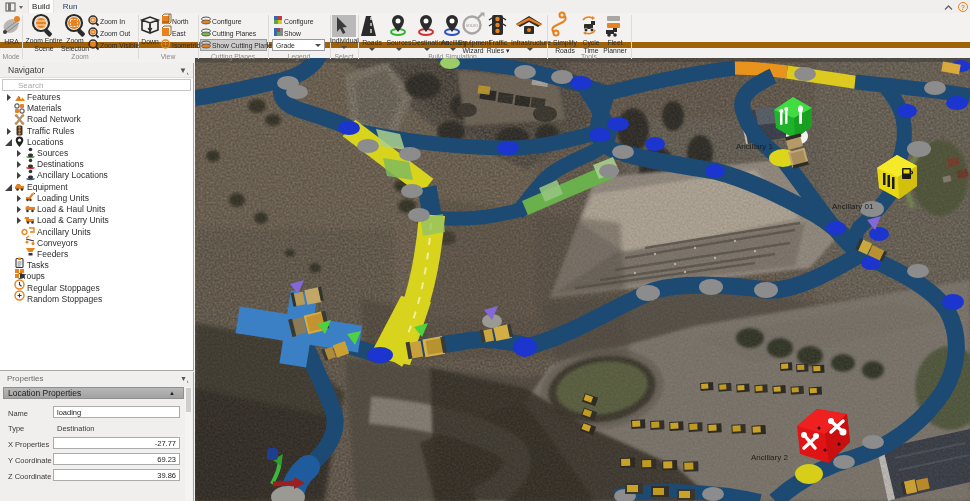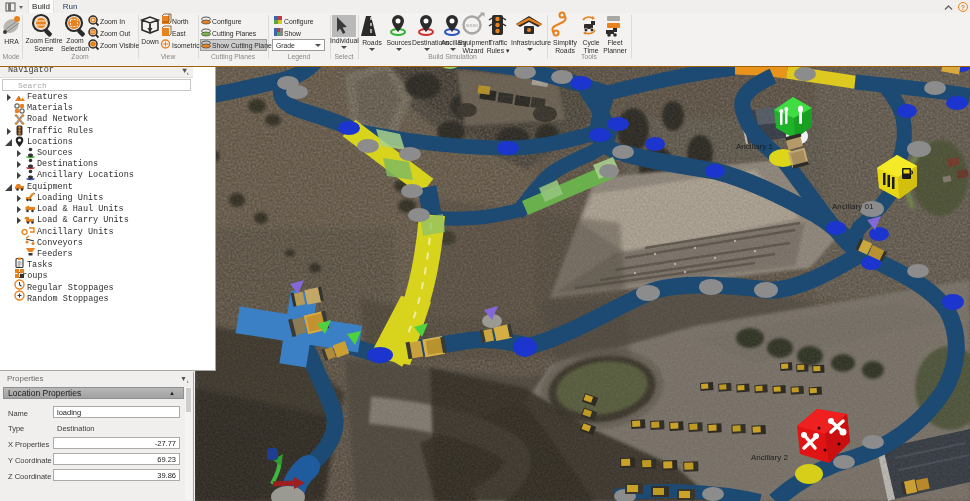--- a/index.html
+++ b/index.html
@@ -1,32 +1,32 @@
 <!DOCTYPE html>
 <html><head>
 <meta charset="utf-8">
 <style>
 * { margin:0; padding:0; box-sizing:border-box; }
 html,body { width:970px; height:501px; overflow:hidden; font-family:"Liberation Sans", sans-serif; background:#f2f1ef;}
 #app { position:relative; width:970px; height:501px; }
 
-#ribbon { position:absolute; left:0; top:0; width:970px; height:67px; background:#f3f2f0; border-bottom:1px solid #a16207; z-index:5;}
+#ribbon { position:absolute; left:0; top:0; width:970px; height:48px; background:#f3f2f0; border-bottom:6px solid #a16207; z-index:5;}
 #tabbar { position:absolute; left:0; top:0; width:970px; height:13px; background:#f0efed; }
 .tab { position:absolute; top:0; height:13px; font-size:8px; color:#444; text-align:center; line-height:13px;}
 #tab-build { left:28px; width:26px; background:#fbfbfa; color:#222; border-left:1px solid #e4e2df; border-right:1px solid #e4e2df;}
 #tab-run { left:59px; width:22px; color:#17365d; }
 #appicon { position:absolute; left:5px; top:2px; width:22px; height:10px;}
 .grp-label { position:absolute; top:52px; height:10px; font-size:6.8px; color:#8a8885; text-align:center; line-height:10px; white-space:nowrap;}
 .gsep { position:absolute; top:15px; height:44px; width:1px; background:#dddbd8; }
 .btxt { position:absolute; font-size:6.8px; color:#2b2b2b; text-align:center; line-height:7.5px; white-space:nowrap;}
 .stxt { position:absolute; font-size:6.8px; color:#2b2b2b; line-height:11px; white-space:nowrap;}
 .caret { position:absolute; width:0; height:0; border-left:3px solid transparent; border-right:3px solid transparent; border-top:3px solid #4a4a4a;}
 #ribicons { position:absolute; left:0; top:0; }
 
-#navigator { position:absolute; left:0; top:63px; width:216px; height:308px; background:#fff; border-right:1px solid #a9a7a3; border-bottom:1px solid #a9a7a3; z-index:4;font-family:Liberation Mono, monospace;}
+#navigator { position:absolute; left:0; top:63px; width:194px; height:308px; background:#fff; border-right:1px solid #a9a7a3; border-bottom:1px solid #a9a7a3; z-index:4;}
 #nav-title { position:absolute; left:0; top:0; width:193px; height:15px; background:#f0efed; border-bottom:1px solid #e0dedb; font-size:8.5px; color:#3c3c3c; line-height:15px; padding-left:8px;}
 #nav-search { position:absolute; left:2px; top:16px; width:189px; height:12px; border:1px solid #c6c6c6; background:#fff; font-size:8px; color:#a8a8a8; line-height:11px; padding-left:15px;}
 #tree { position:absolute; left:0; top:29px; width:193px; }
 .trow { position:absolute; height:11px; font-size:8.5px; color:#2e2e2e; line-height:11px; white-space:nowrap;}
 
 #props { position:absolute; left:0; top:372px; width:194px; height:129px; background:#f0efed; border-right:1px solid #a9a7a3; z-index:4;}
 #props-title { position:absolute; left:0; top:0; width:193px; height:14px; font-size:8px; color:#6b6b6b; line-height:14px; padding-left:7px;}
 #lp-head { position:absolute; left:3px; top:15px; width:181px; height:12px; background:linear-gradient(#b7b7b7,#a2a2a2); border:1px solid #8f8f8f; font-size:8.5px; color:#1d1d1d; line-height:11px; padding-left:4px;}
 .plabel { position:absolute; left:8px; font-size:7.5px; color:#3a3a3a; }
 .pinput { position:absolute; left:53px; width:127px; height:12px; background:#fff; border:1px solid #ababab; font-size:7.5px; color:#222; line-height:11px; padding:0 3px;}

